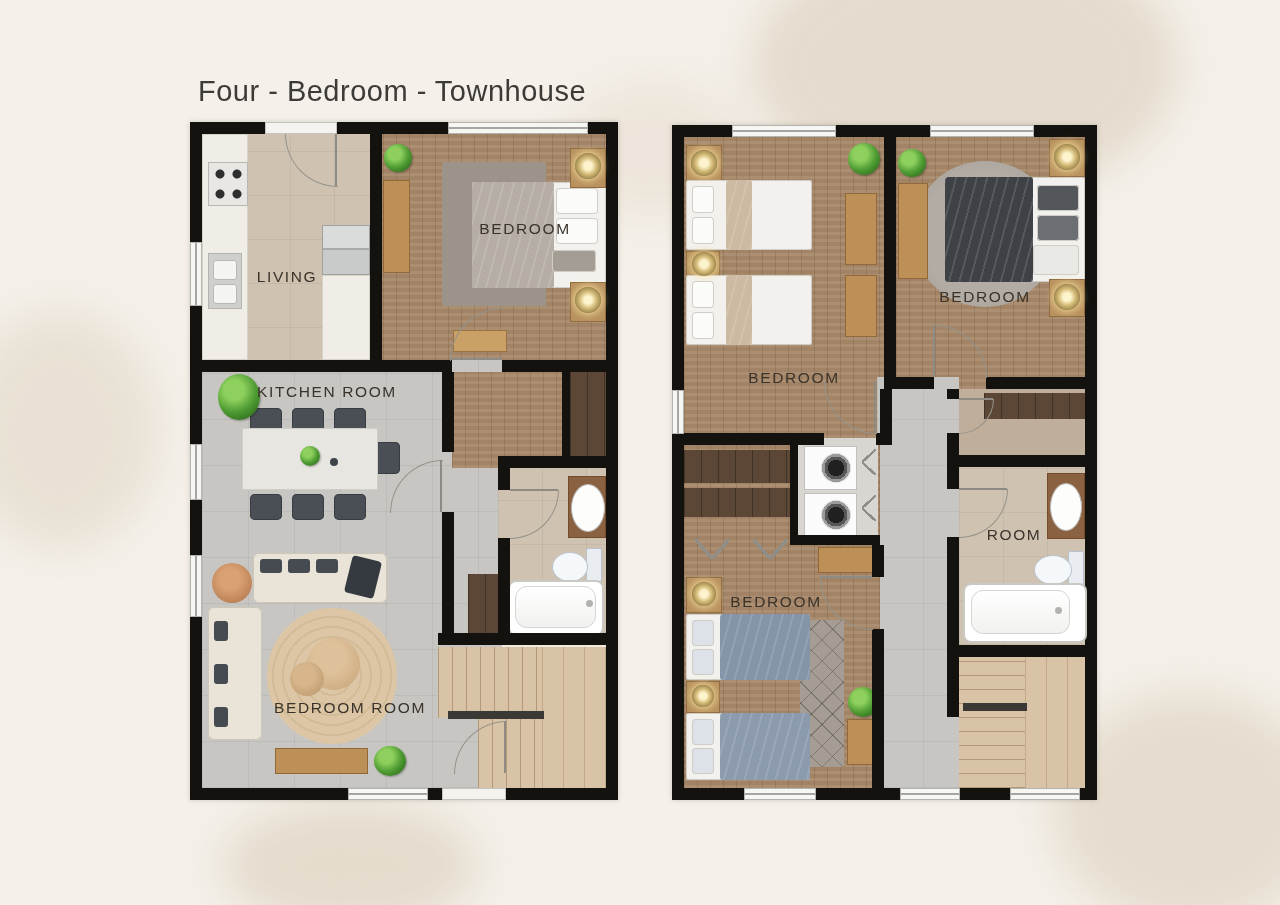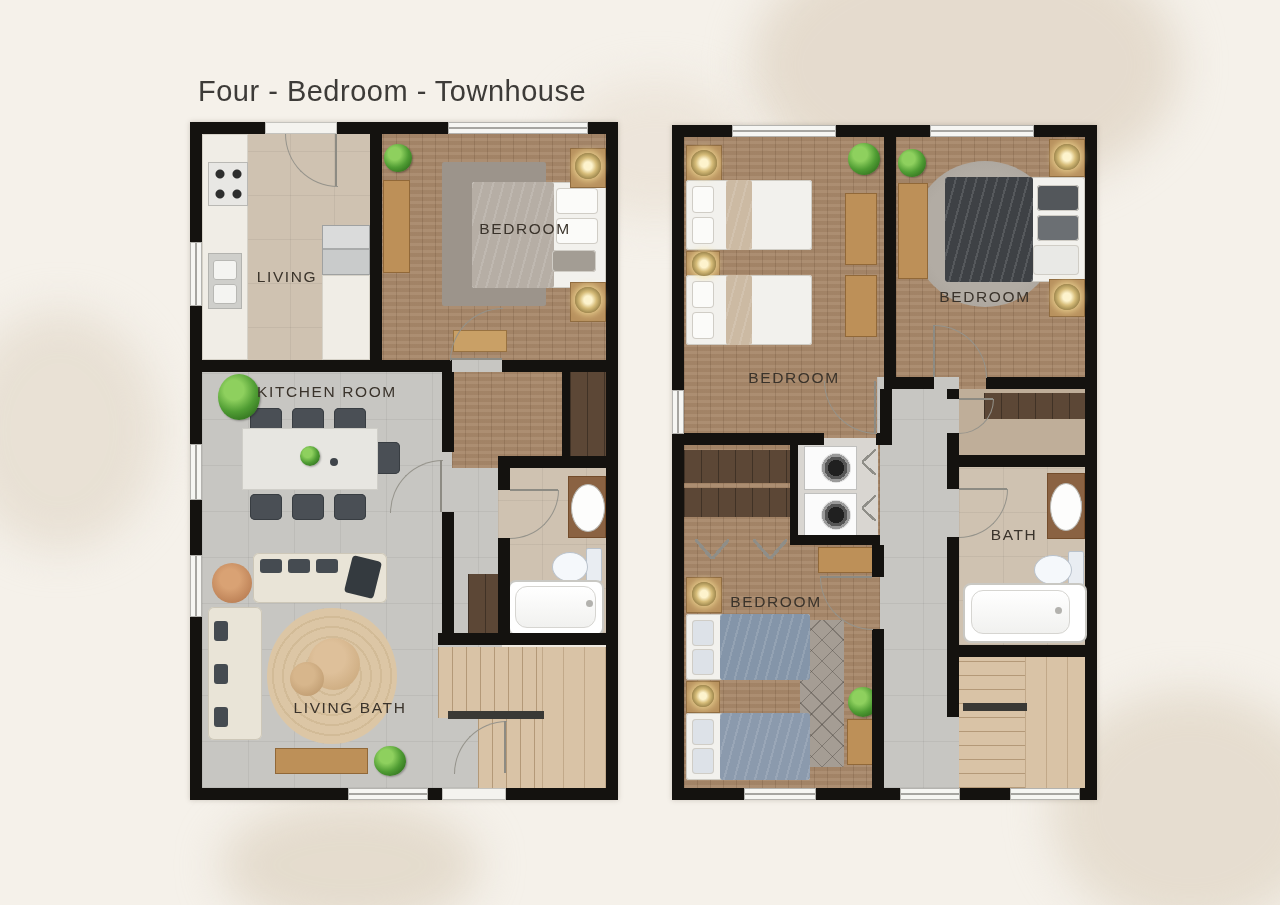--- a/index.html
+++ b/index.html
@@ -200,21 +200,21 @@
   <div class="arc tl" style="left:188px;top:326px;width:52px;height:52px;"></div>
   <div class="leaf" style="left:238px;top:326px;width:2px;height:52px;"></div>
   <div class="arc br" style="left:308px;top:356px;width:48px;height:48px;"></div>
   <div class="leaf" style="left:308px;top:355px;width:48px;height:2px;"></div>
   <div class="arc tl" style="left:252px;top:587px;width:52px;height:52px;"></div>
   <div class="leaf" style="left:302px;top:587px;width:2px;height:52px;"></div>
 
   <span class="lbl" style="left:85px;top:143px;">LIVING</span>
   <span class="lbl" style="left:323px;top:95px;">BEDROOM</span>
   <span class="lbl" style="left:125px;top:258px;">KITCHEN ROOM</span>
-  <span class="lbl" style="left:148px;top:574px;">LIVING BATH</span>
+  <span class="lbl" style="left:148px;top:574px;">BEDROOM ROOM</span>
 </div>
 
 <div class="plan" style="left:672px;top:125px;width:425px;height:675px;">
 
   <div class="a wood" style="left:0;top:0;width:200px;height:308px;"></div>
   <div class="a wood" style="left:212px;top:0;width:189px;height:252px;"></div>
   <div class="a tileg" style="left:193px;top:240px;width:82px;height:411px;"></div>
   <div class="a tant" style="left:275px;top:252px;width:126px;height:78px;"></div>
   <div class="a tileb" style="left:275px;top:330px;width:126px;height:178px;"></div>
   <div class="a wood" style="left:0;top:301px;width:196px;height:350px;"></div>
@@ -322,14 +322,14 @@
   <div class="arc bl" style="left:136px;top:440px;width:52px;height:52px;"></div>
   <div class="leaf" style="left:136px;top:439px;width:52px;height:2px;"></div>
   <div class="arc br" style="left:275px;top:262px;width:34px;height:34px;"></div>
   <div class="leaf" style="left:275px;top:261px;width:34px;height:2px;"></div>
   <div class="arc br" style="left:275px;top:352px;width:48px;height:48px;"></div>
   <div class="leaf" style="left:275px;top:351px;width:48px;height:2px;"></div>
 
   <span class="lbl" style="left:110px;top:241px;">BEDROOM</span>
   <span class="lbl" style="left:301px;top:160px;">BEDROOM</span>
   <span class="lbl" style="left:92px;top:465px;">BEDROOM</span>
-  <span class="lbl" style="left:330px;top:398px;">BATH</span>
+  <span class="lbl" style="left:330px;top:398px;">ROOM</span>
 </div>
 
 </body></html>

